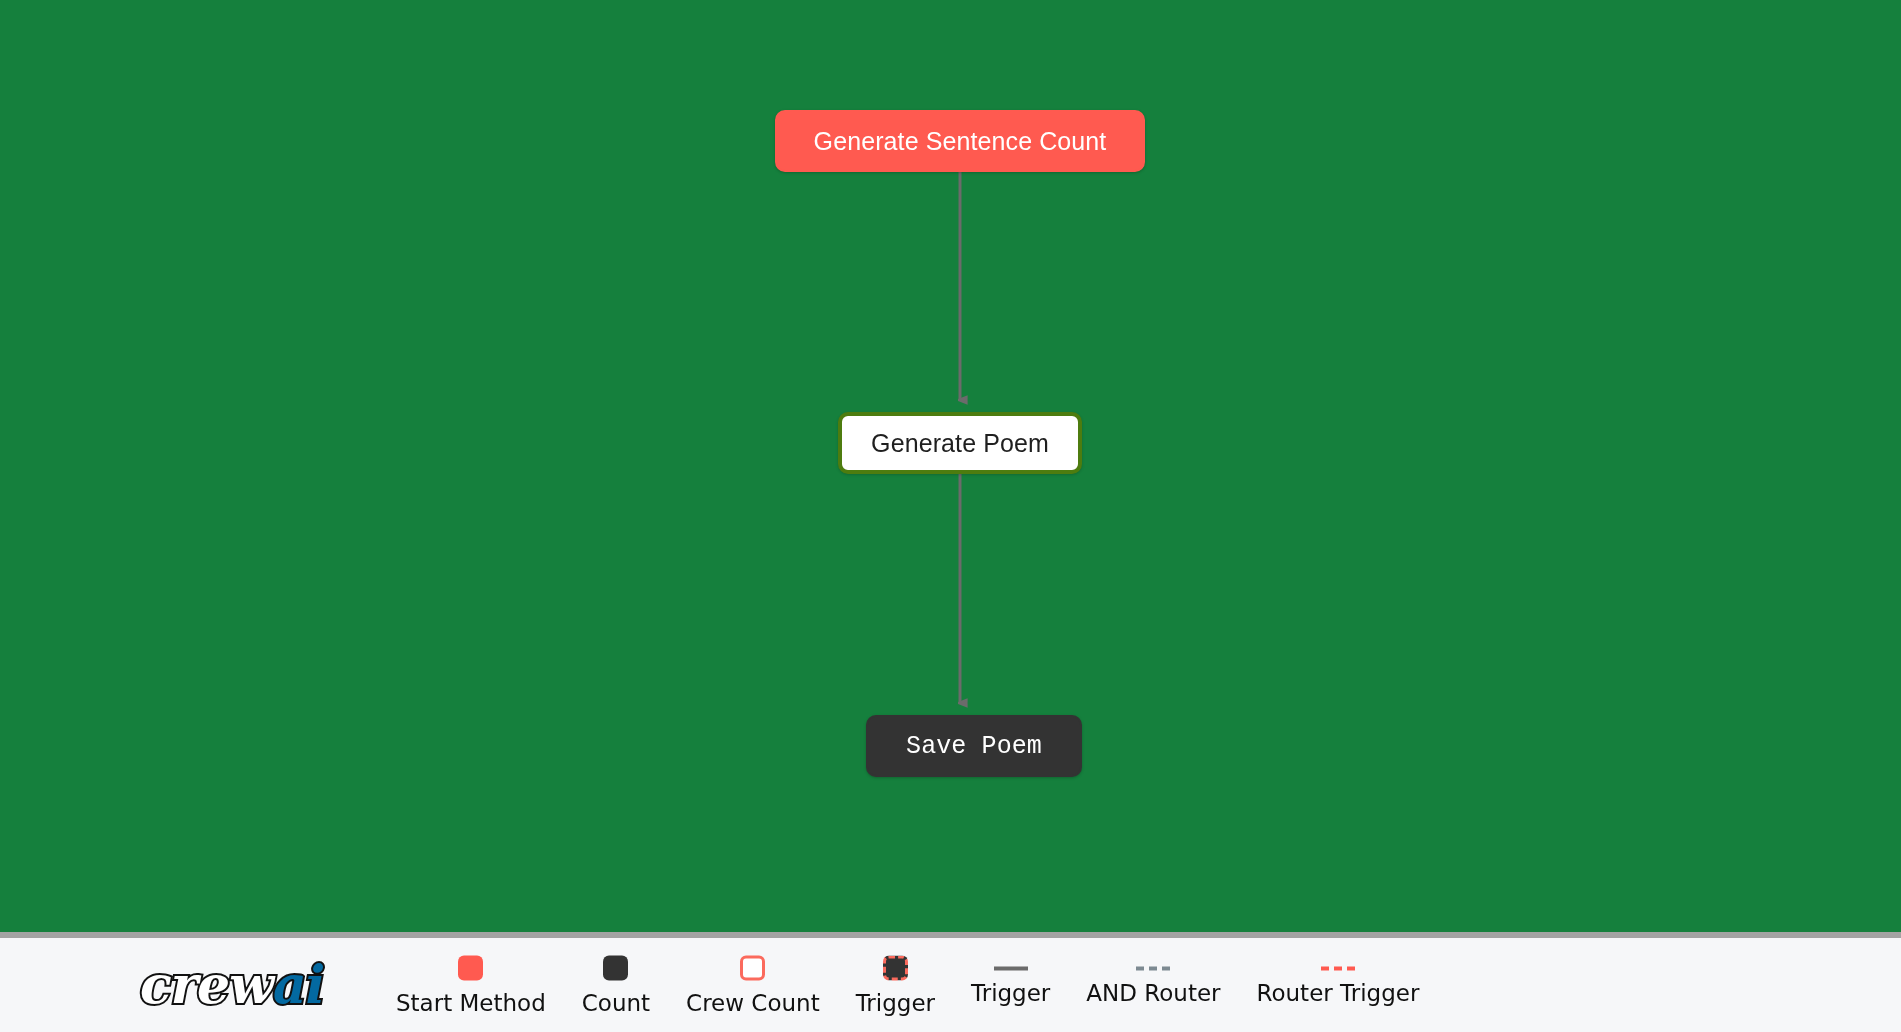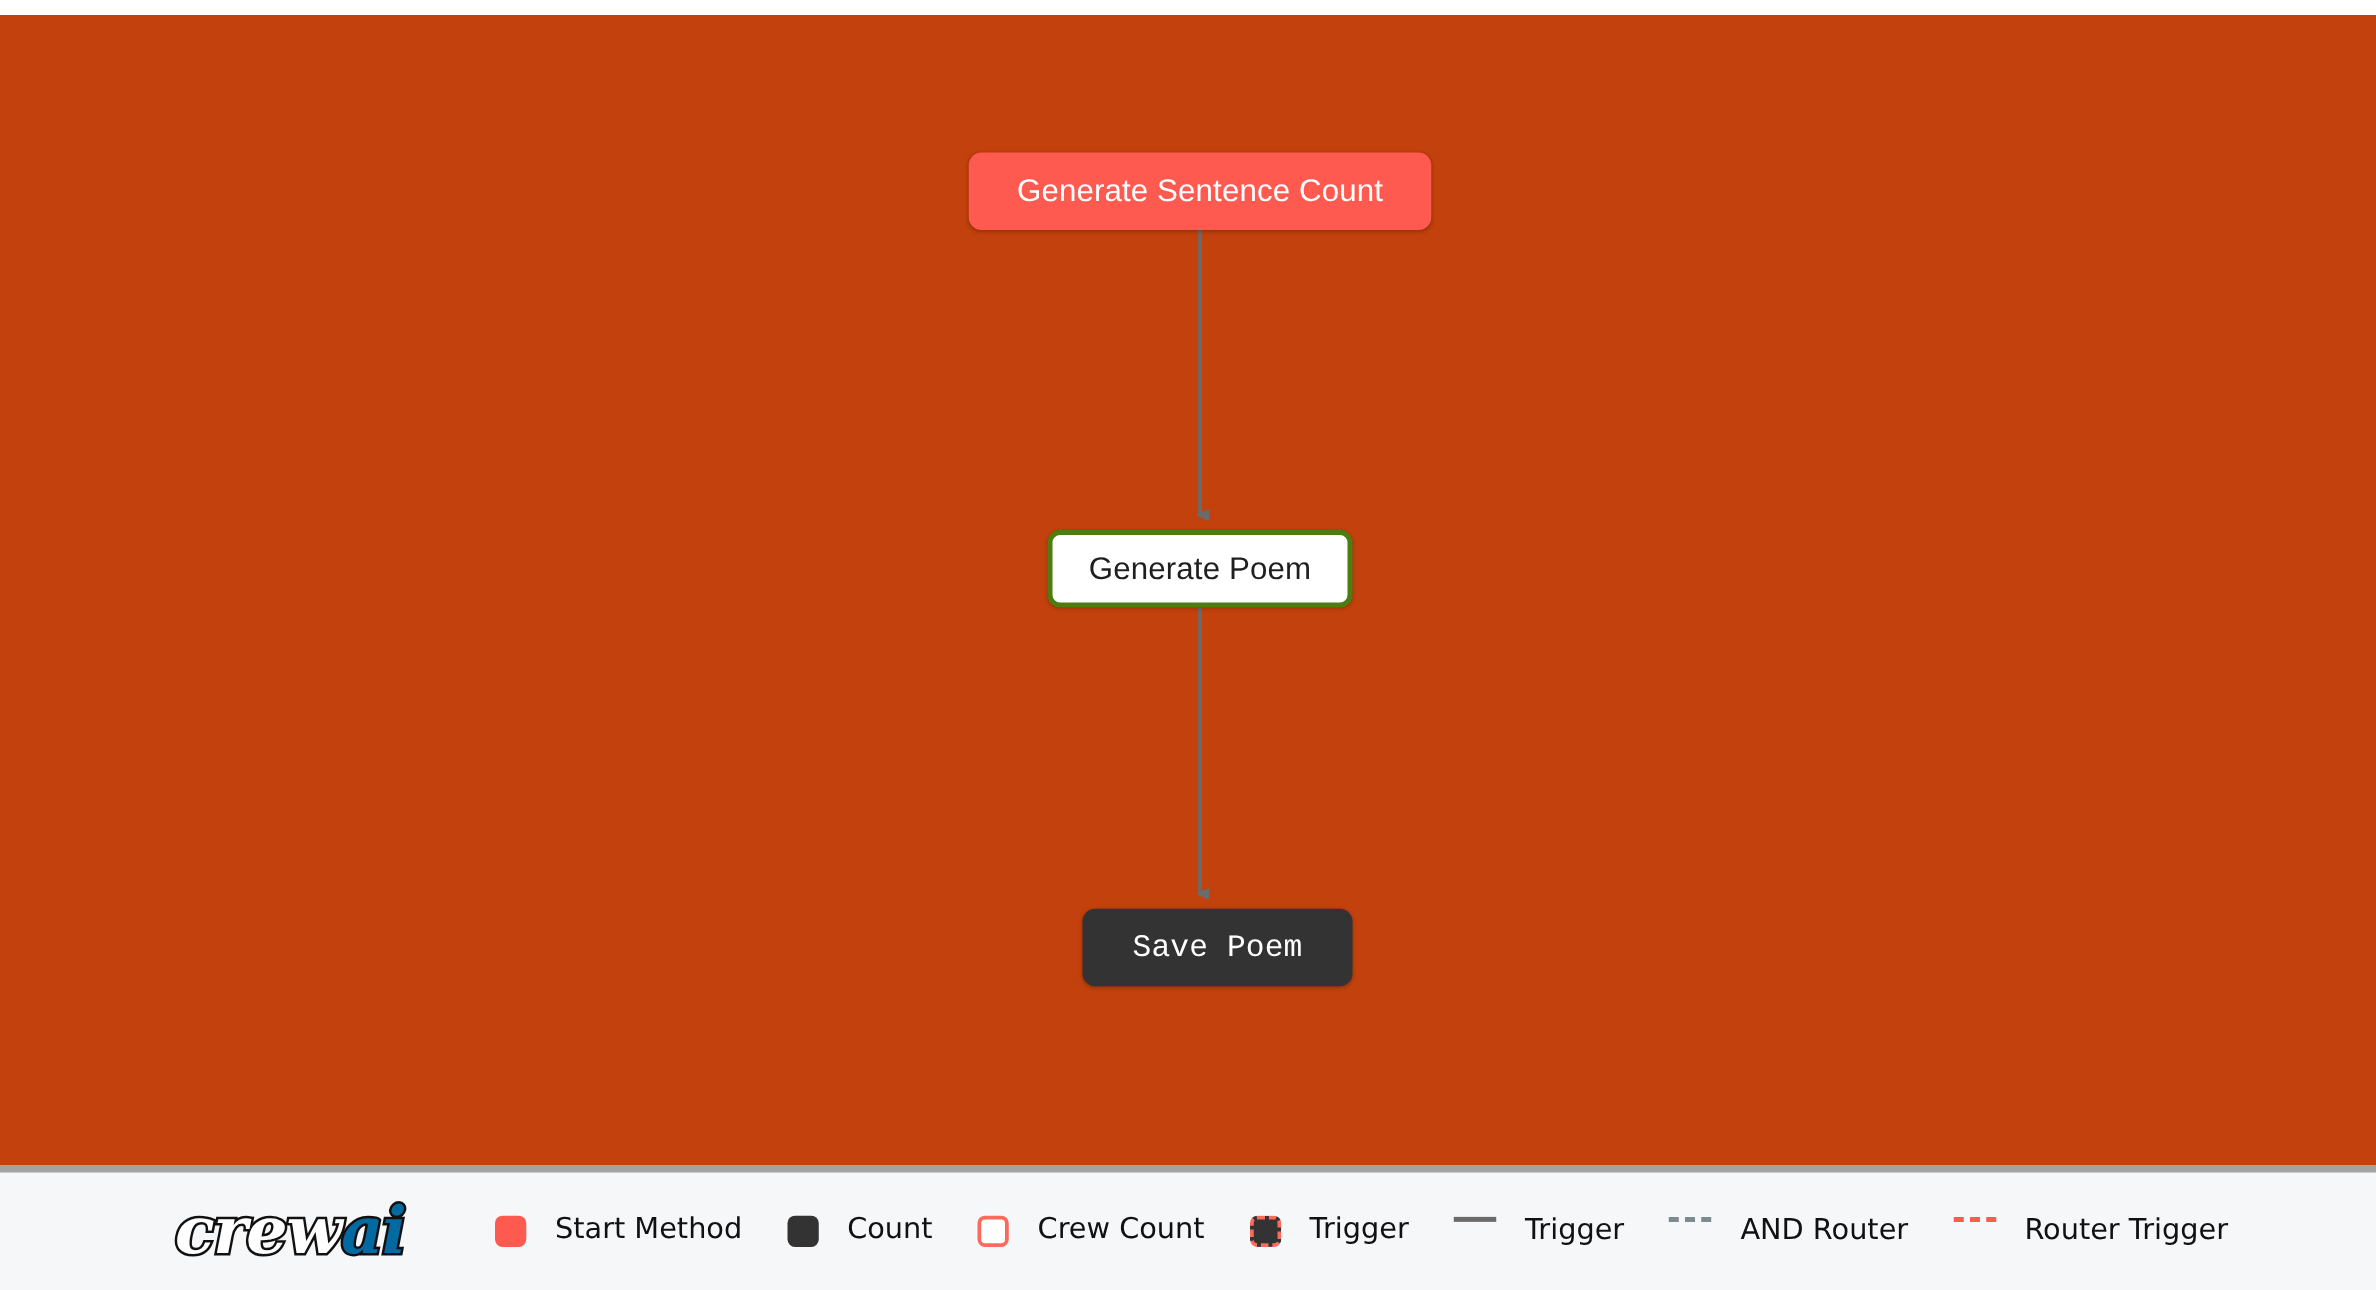--- a/index.html
+++ b/index.html
@@ -17,24 +17,24 @@
     position: relative;
     width: 1901px;
     height: 1032px;
     background: #ffffff;
   }
 
   
   #flow-canvas {
     position: absolute;
     left: 0;
-    top: 12px;
+    top: 0;
     width: 1901px;
     height: 932px;
-    background: #c2410c;
+    background: #15803d;
     overflow: hidden;
   }
 
   #edge-layer {
     position: absolute;
     left: 0;
     top: 0;
     width: 1901px;
     height: 932px;
     pointer-events: none;
@@ -123,22 +123,23 @@
     left: 396px;
     top: 50%;
     transform: translateY(-50%);
     display: flex;
     align-items: center;
     gap: 36px;
   }
 
   .legend-item {
     display: flex;
-    align-items: flex-start;
-    gap: 23px;
+    align-items: center;
+    gap: 11px;
+    flex-direction: column;
   }
 
   .legend-label {
     font-family: "DejaVu Sans", sans-serif;
     font-size: 23px;
     color: #111111;
     line-height: 1;
     white-space: nowrap;
   }
 

